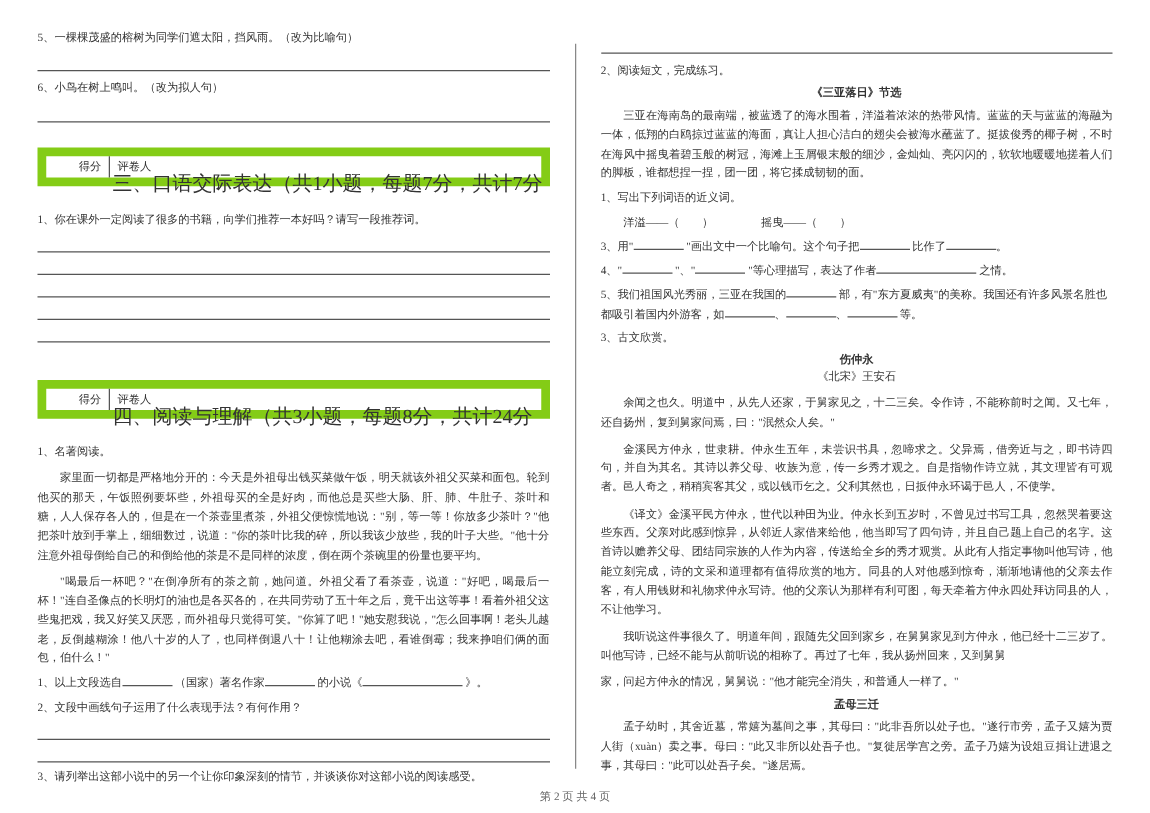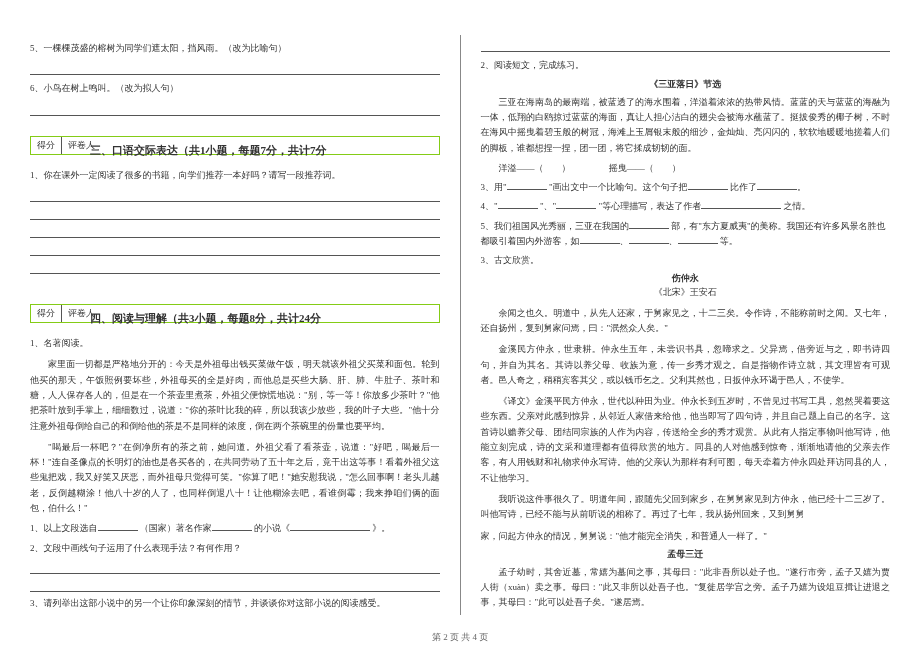--- a/index.html
+++ b/index.html
@@ -30,28 +30,29 @@
       background: #888;
       height: 580px;
     }
     .line {
       border-bottom: 1px solid #555;
       height: 14px;
       margin: 2px 0;
     }
     .q-item { margin: 4px 0; line-height: 1.6; }
     .section-title {
-      font-weight: bold;
+      font-weight: normal;
       margin: 6px 0;
-      font-size: 11px;
+      font-size: 16px;
     }
     .score-box {
       display: inline-flex;
-      border: 1px solid #84cc16;
+      border: 7px solid #84cc16;
       margin: 8px 0;
+      padding-left: 20px;
     }
     .score-cell {
       border-right: 1px solid #555;
       padding: 2px 6px;
       font-size: 9px;
     }
     .score-cell:last-child { border-right: none; }
     .indent { text-indent: 2em; }
     .para { margin: 3px 0; line-height: 1.7; text-align: justify; }
     .blank {
@@ -127,20 +128,21 @@
   </div>
 
   <div class="divider"></div>
 
   <div class="column">
     <div class="line"></div>
     <div class="q-item">2、阅读短文，完成练习。</div>
     <div class="center-title">《三亚落日》节选</div>
     <div class="para indent">三亚在海南岛的最南端，被蓝透了的海水围着，洋溢着浓浓的热带风情。蓝蓝的天与蓝蓝的海融为一体，低翔的白鸥掠过蓝蓝的海面，真让人担心洁白的翅尖会被海水蘸蓝了。挺拔俊秀的椰子树，不时在海风中摇曳着碧玉般的树冠，海滩上玉屑银末般的细沙，金灿灿、亮闪闪的，软软地暖暖地搓着人们的脚板，谁都想捏一捏，团一团，将它揉成韧韧的面。</div>
 
+    <div class="sub-q">1、写出下列词语的近义词。</div>
     <div class="sub-q">
       　　<span>洋溢——（</span>　　）　　　　
       <span>摇曳——（</span>　　）
     </div>
     <div class="sub-q">
       <span>3、用"</span><span class="blank"></span>
       <span>"画出文中一个比喻句。这个句子把</span><span class="blank"></span>
       <span>比作了</span><span class="blank"></span>。
     </div>
     <div class="sub-q">

